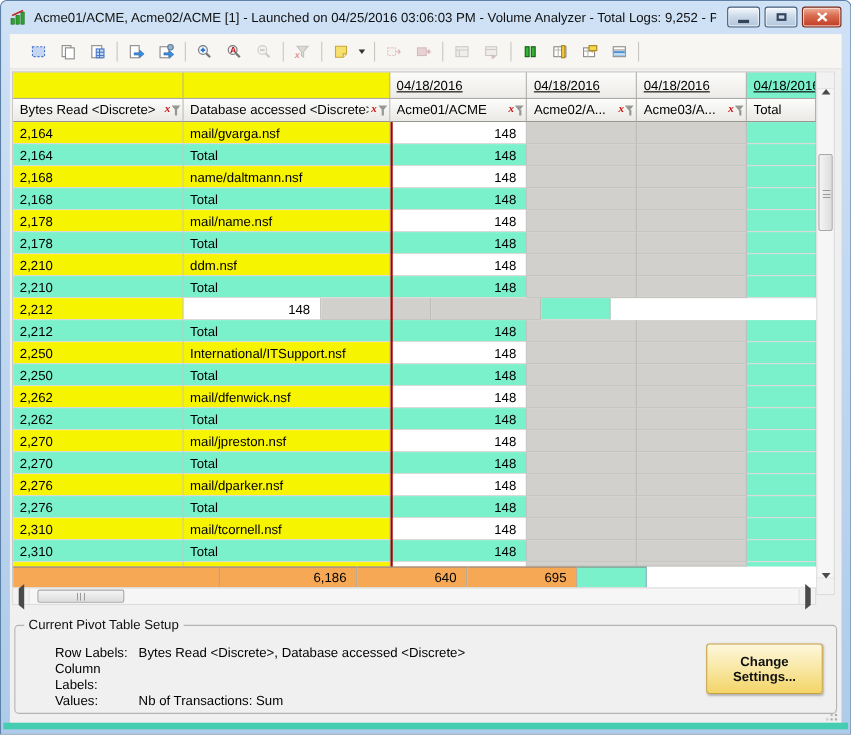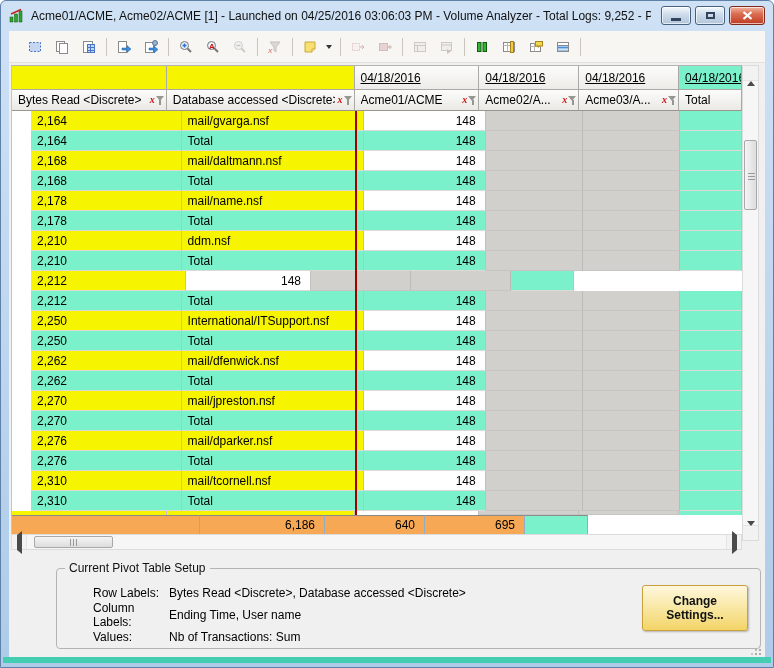--- a/index.html
+++ b/index.html
@@ -53,21 +53,21 @@
     padding:0 0 0 6px; white-space:nowrap; overflow:hidden; }
   .head-cell .hlbl { flex:1 1 auto; overflow:hidden; }
 
   .flt { display:inline-flex; align-items:flex-start; flex:0 0 auto; margin-left:3px; }
   .fx { color:#CC1111; font:italic bold 10px "Liberation Serif",serif; line-height:10px; margin-right:1px; }
   .ffunnel { position:relative; width:10px; height:11px; display:inline-block; }
   .ffunnel::before { content:""; position:absolute; left:0; top:1px; border-left:4.5px solid transparent;
     border-right:4.5px solid transparent; border-top:5px solid #979792; }
   .ffunnel::after { content:""; position:absolute; left:3.5px; top:5px; width:2px; height:5px; background:#979792; }
 
-  .prow { height:20px;margin-left:19px; }
+  .prow { height:20px; }
   .cell { border-right:1px solid #C2C0BC; border-bottom:1px solid #DCDAD6; font-size:12px; display:flex;
     align-items:center; padding:0 6px; white-space:nowrap; overflow:hidden; }
   .cell.num { justify-content:flex-end; padding-right:9px; }
   .bg-y { background:var(--row_yellow,#F7F400); }
   .bg-t { background:var(--row_teal,#7AF0CB); }
   .bg-w { background:#FFFFFF; }
   .bg-g { background:var(--empty_gray,#D2D0CC); border-bottom:1px solid #C7C5C1; border-right:1px solid #BDBBB7; }
 
   .sliver { height:4px; }
   .sliver > div { border-right:1px solid #C2C0BC; }
@@ -103,21 +103,21 @@
   .hsb .sb-btn { position:absolute; top:0; width:15px; height:14px; background:#F2F2F2; border:none; }
   .hsb .left { left:0; border-right:1px solid #E4E4E4; }
   .hsb .right { right:0; border-left:1px solid #E4E4E4; }
   .hthumb { position:absolute; left:22px; top:1px; width:79px; height:12px; border:1px solid #A8A8A8;
     border-radius:2px; background:linear-gradient(#F4F4F4,#DDDDDD); }
   .hthumb::after { content:""; position:absolute; top:2px; left:35px; width:9px; height:7px;
     background:repeating-linear-gradient(90deg,#9A9A9A 0 1px,transparent 1px 3px); }
 
   
   .setup { position:absolute; left:4px; right:4px; top:537px; height:81px; border:1px solid #B4B4B4;
-    border-radius:4px;margin-left:43px; }
+    border-radius:4px; }
   .setup .legend { position:absolute; top:-8px; left:8px; background:var(--dialog_bg,#F0F0F0);
     padding:0 4px; font-size:12px; color:#111; }
   .setup .fields { padding-top:13px; }
   .setup .field { height:22px; display:flex; font-size:12px; padding-left:36px; align-items:center; }
   .setup .flabel { width:76px; flex:0 0 auto; }
   .setup .fvalue { flex:1 1 auto; white-space:nowrap; overflow:hidden; }
   .change-btn { position:absolute; right:12px; top:16px; width:106px; height:46px; border:1px solid #C9A23D;
     border-radius:3px; background:linear-gradient(#FEF7DC,#F9E9A9 45%,var(--button_gold,#F3D468));
     font-family:"Liberation Sans",sans-serif; font-weight:bold; font-size:12px; color:#111;
     box-shadow:1px 1px 2px rgba(0,0,0,.25); }
@@ -352,21 +352,21 @@
           <div class="frow prow subtotal">
             <div class="cell c0 bg-t">2,164</div>
             <div class="cell c1 bg-t">Total</div>
             <div class="cell c2 num bg-t">148</div>
             <div class="cell c3 num bg-g"></div>
             <div class="cell c4 num bg-g"></div>
             <div class="cell c5 num bg-t"></div>
           </div>
           <div class="frow prow detail">
             <div class="cell c0 bg-y">2,168</div>
-            <div class="cell c1 bg-y">mail/daltmann.nsf</div>
+            <div class="cell c1 bg-y">name/daltmann.nsf</div>
             <div class="cell c2 num bg-w">148</div>
             <div class="cell c3 num bg-g"></div>
             <div class="cell c4 num bg-g"></div>
             <div class="cell c5 num bg-t"></div>
           </div>
           <div class="frow prow subtotal">
             <div class="cell c0 bg-t">2,168</div>
             <div class="cell c1 bg-t">Total</div>
             <div class="cell c2 num bg-t">148</div>
             <div class="cell c3 num bg-g"></div>
@@ -536,21 +536,20 @@
 
     <div class="setup">
       <span class="legend">Current Pivot Table Setup</span>
       <div class="fields" id="setupFields">
           <div class="field">
             <span class="flabel">Row Labels:</span>
             <span class="fvalue">Bytes Read &lt;Discrete&gt;, Database accessed &lt;Discrete&gt;</span>
           </div>
           <div class="field">
             <span class="flabel">Column Labels:</span>
-            <span class="fvalue">Ending Time, User name</span>
           </div>
           <div class="field">
             <span class="flabel">Values:</span>
             <span class="fvalue">Nb of Transactions: Sum</span>
           </div>
         </div>
       <button class="change-btn">Change Settings...</button>
     </div>
 
     <div class="grip"></div>

